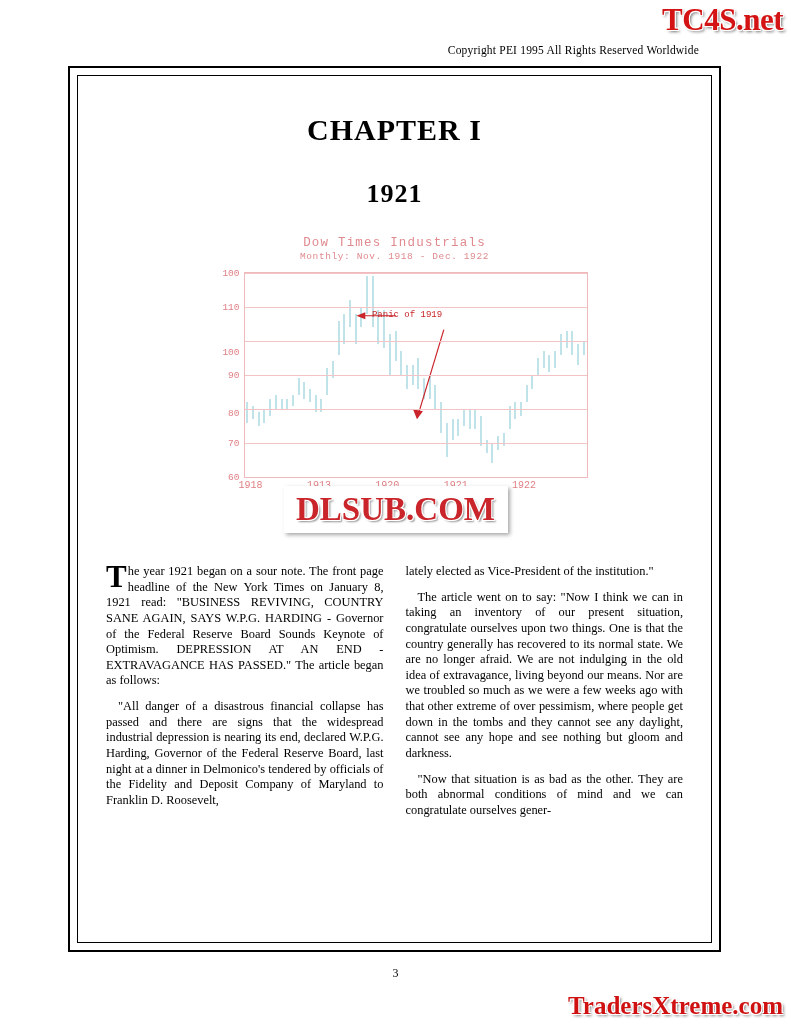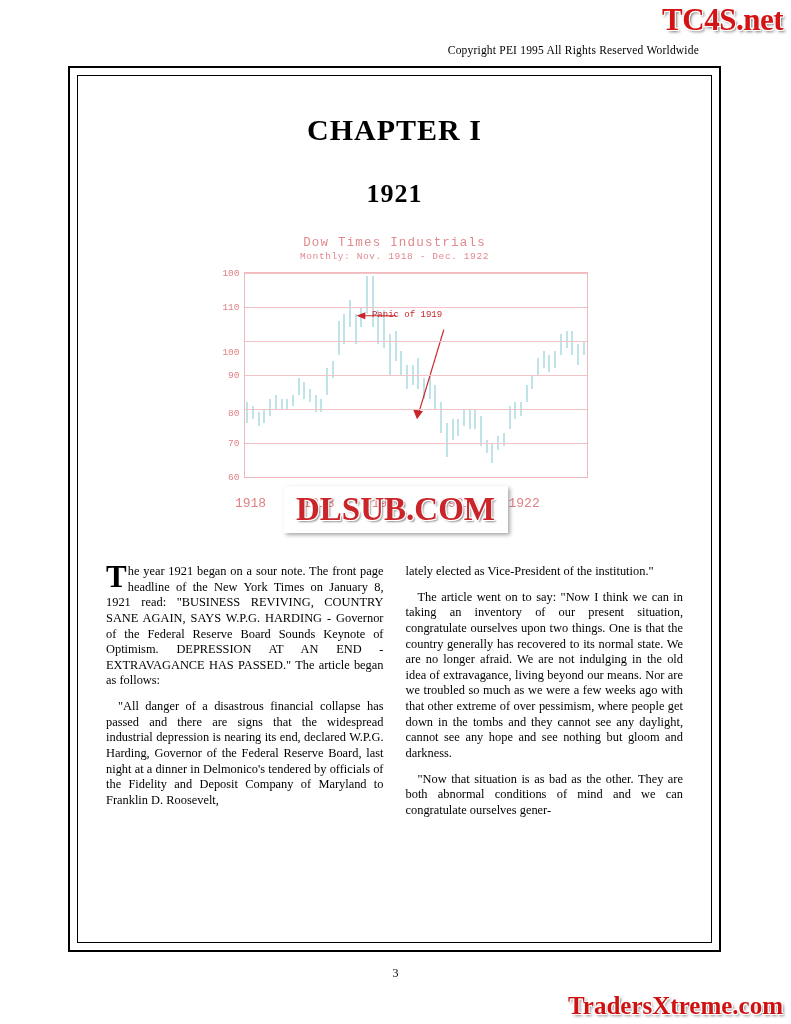--- a/index.html
+++ b/index.html
@@ -176,24 +176,24 @@
     margin-right: 5px;
     transform: translateY(-50%);
     font-family: "Liberation Mono", monospace;
     font-size: 9.5px;
     color: #e07f84;
     white-space: nowrap;
   }
   .xtick {
     position: absolute;
     top: 100%;
-    margin-top: 19px;
+    margin-top: 3px;
     transform: translateX(-50%);
     font-family: "Liberation Mono", monospace;
-    font-size: 13px;
+    font-size: 10px;
     color: #e07f84;
     white-space: nowrap;
     text-align: center;
   }
   .bars { position: absolute; inset: 0; }
   .bar {
     position: absolute;
     width: 2px;
     background: #bfe3e8;
   }

